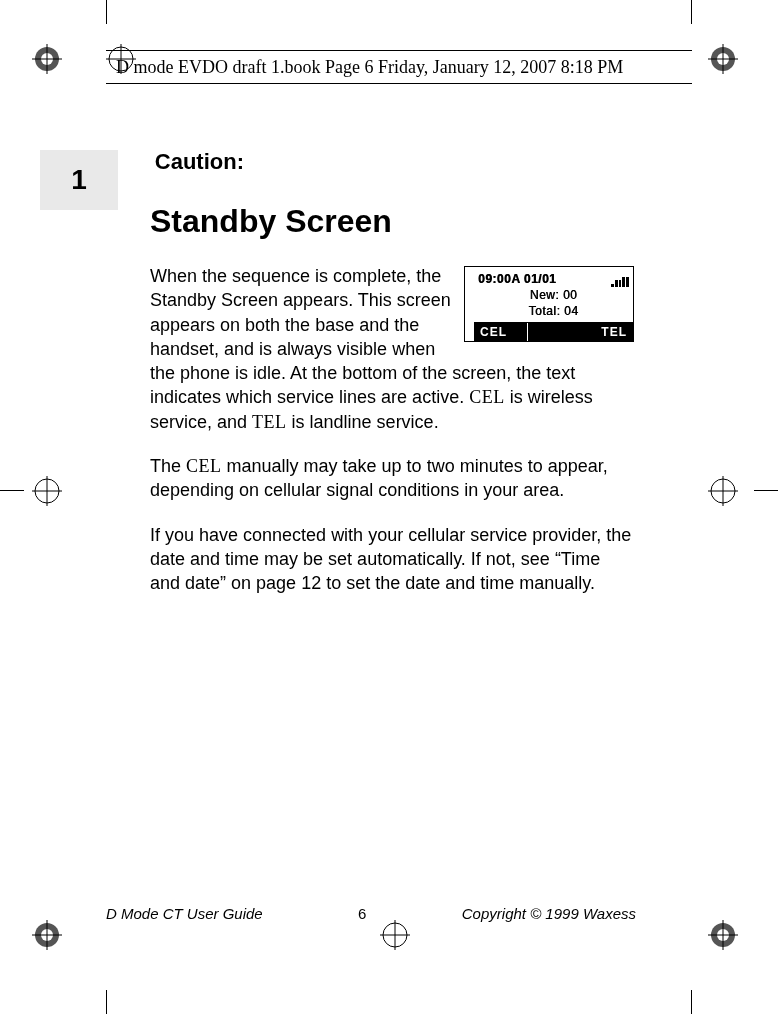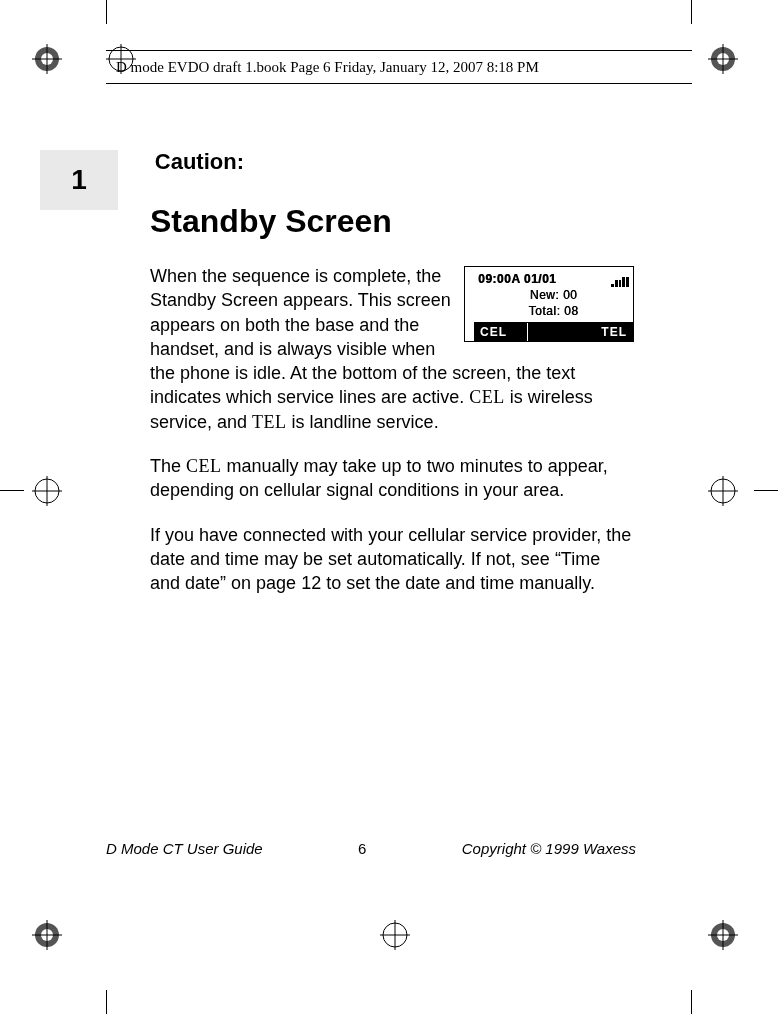--- a/index.html
+++ b/index.html
@@ -7,21 +7,21 @@
   .page { position: relative; width: 778px; height: 1014px; }
 
   
   .reg { position: absolute; }
   .reg svg { display: block; }
   .crop-v { position: absolute; width: 1px; background: #000; }
   .crop-h { position: absolute; height: 1px; background: #000; }
 
   
   .header-line { position: absolute; left: 106px; top: 50px; width: 586px; height: 34px; border-top: 1px solid #000; border-bottom: 1px solid #000; display: flex; align-items: center; padding-left: 10px; }
-  .header-text { font-family: "Times New Roman", Times, serif; font-size: 15px; }
+  .header-text { font-family: "Times New Roman", Times, serif; font-size: 18px; }
 
   
   .content { position: absolute; left: 150px; top: 149px; width: 484px; }
   .chapter-tab { position: absolute; left: 40px; top: 150px; width: 78px; height: 60px; background: #e9e9e9; display: flex; align-items: center; justify-content: center; }
   .chapter-num { font-weight: bold; font-size: 28px; font-family: Verdana, sans-serif; }
 
   .caution-block { display: flex; margin-bottom: 28px; }
   .caution-label { font-weight: bold; font-size: 22px; width: 100px; flex: none; text-align: right; padding-right: 6px; }
   .caution-body { font-size: 18px; line-height: 1.18; }
 
@@ -38,21 +38,21 @@
   .lcd-line2, .lcd-line3 { font-weight: normal; letter-spacing: 0.5px; text-shadow: 0.5px 0 #000; }
   .lcd-bottom { display: flex; border-top: 1px solid #000; }
   .lcd-bottom div { flex: 1; background: #000; color: #fff; font-weight: bold; font-size: 12px; padding: 1px 6px; letter-spacing: 1px; }
   .lcd-bottom div:first-child { text-align: left; border-right: 1px solid #fff; }
   .lcd-bottom div:last-child { text-align: right; }
   .lcd-gap { width: 34px; flex: none; background: #fff; }
 
   .smallcaps { font-family: "Times New Roman", serif; font-variant: small-caps; letter-spacing: 0.5px; }
 
   
-  .footer { position: absolute; left: 106px; top: 840px; width: 530px; display: flex; justify-content: space-between; font-size: 15px; font-style: italic; font-family: Verdana, sans-serif; }
+  .footer { position: absolute; left: 106px; top: 905px; width: 530px; display: flex; justify-content: space-between; font-size: 15px; font-style: italic; font-family: Verdana, sans-serif; }
   .footer .pg { font-style: normal; }
 
 </style>
 </head>
 <body>
 
 <div class="page">
 
   <div class="crop-v" style="left:106px; top:0; height:24px;"></div>
   <div class="crop-v" style="left:691px; top:0; height:24px;"></div>
@@ -149,21 +149,21 @@
             <span class="dt">09:00A 01/01</span>
             <span class="lcd-sig">
               <span style="height:3px"></span>
                 <span style="height:7px"></span>
                 <span style="height:7px;background:#fff;border:1px solid #000;width:2px"></span>
                 <span style="height:10px"></span>
                 <span style="height:10px"></span>
             </span>
           </div>
           <div class="lcd-line2">New: 00</div>
-          <div class="lcd-line3">Total: 08</div>
+          <div class="lcd-line3">Total: 04</div>
         </div>
         <div class="lcd-bottom">
           <div>CEL</div>
           <div class="lcd-gap"></div>
           <div>TEL</div>
         </div>
       </div>
       <span>When the sequence is complete, the Standby Screen appears. This screen appears on both the base and the handset, and is always visible when the phone is idle. At the bottom of the screen, the text indicates which service lines are active. </span><span class="smallcaps">CEL</span><span> is wireless service, and </span><span class="smallcaps">TEL</span><span> is landline service.</span>
     </div>
 

